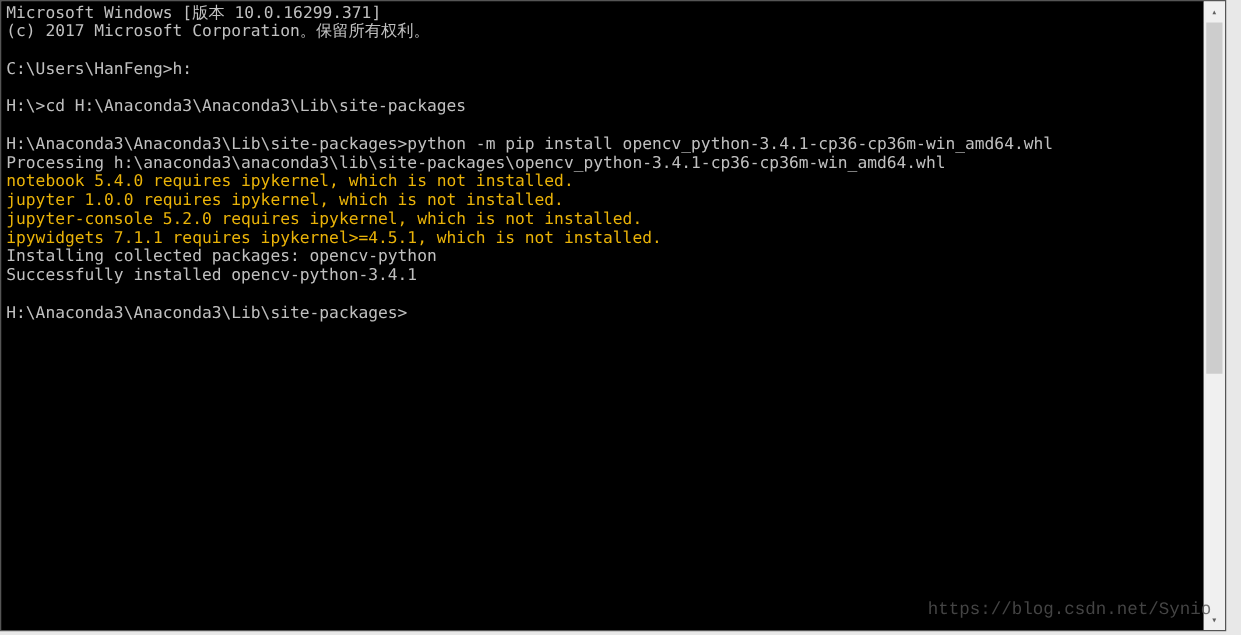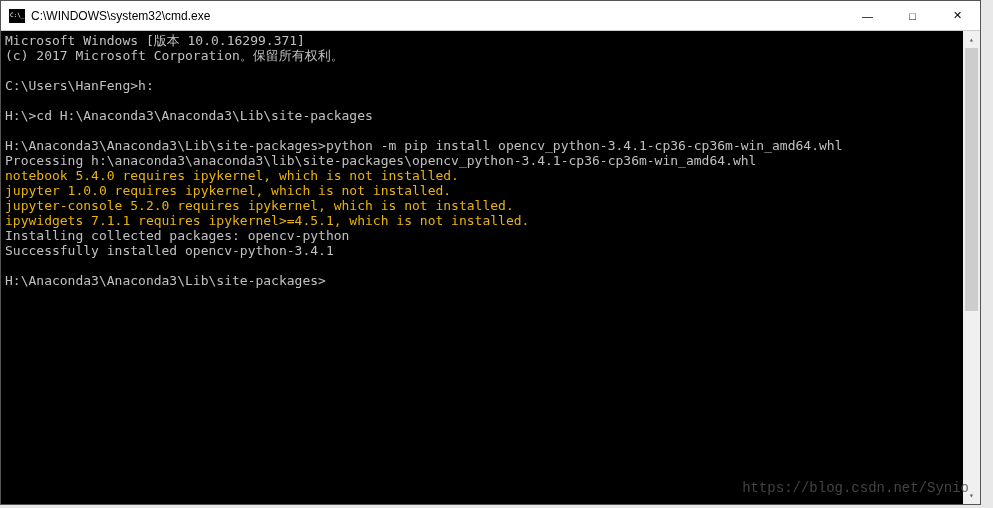--- a/index.html
+++ b/index.html
@@ -132,29 +132,20 @@
       font-family: "Courier New", monospace;
       font-size: 14px;
       opacity: 0.8;
       pointer-events: none;
     }
   </style>
 </head>
 <body>
 
 <div class="window">
-  <div class="titlebar">
-    <span class="titlebar-icon"></span>
-    <span class="titlebar-text">C:\WINDOWS\system32\cmd.exe</span>
-    <div class="titlebar-controls">
-      <div class="titlebar-btn">—</div>
-      <div class="titlebar-btn">□</div>
-      <div class="titlebar-btn close">✕</div>
-    </div>
-  </div>
   <div class="terminal-wrapper">
     <div class="terminal" id="terminal"><div class="line ">Microsoft Windows [版本 10.0.16299.371]</div><div class="line ">(c) 2017 Microsoft Corporation。保留所有权利。</div><div class="line "></div><div class="line ">C:\Users\HanFeng&gt;h:</div><div class="line "></div><div class="line ">H:\&gt;cd H:\Anaconda3\Anaconda3\Lib\site-packages</div><div class="line "></div><div class="line ">H:\Anaconda3\Anaconda3\Lib\site-packages&gt;python -m pip install opencv_python-3.4.1-cp36-cp36m-win_amd64.whl</div><div class="line ">Processing h:\anaconda3\anaconda3\lib\site-packages\opencv_python-3.4.1-cp36-cp36m-win_amd64.whl</div><div class="line red">notebook 5.4.0 requires ipykernel, which is not installed.</div><div class="line red">jupyter 1.0.0 requires ipykernel, which is not installed.</div><div class="line red">jupyter-console 5.2.0 requires ipykernel, which is not installed.</div><div class="line red">ipywidgets 7.1.1 requires ipykernel&gt;=4.5.1, which is not installed.</div><div class="line ">Installing collected packages: opencv-python</div><div class="line ">Successfully installed opencv-python-3.4.1</div><div class="line "></div><div class="line ">H:\Anaconda3\Anaconda3\Lib\site-packages&gt;</div></div>
     <div class="scrollbar">
       <div class="scroll-btn">▴</div>
       <div class="scroll-track">
         <div class="scroll-thumb"></div>
       </div>
       <div class="scroll-btn">▾</div>
     </div>
   </div>

